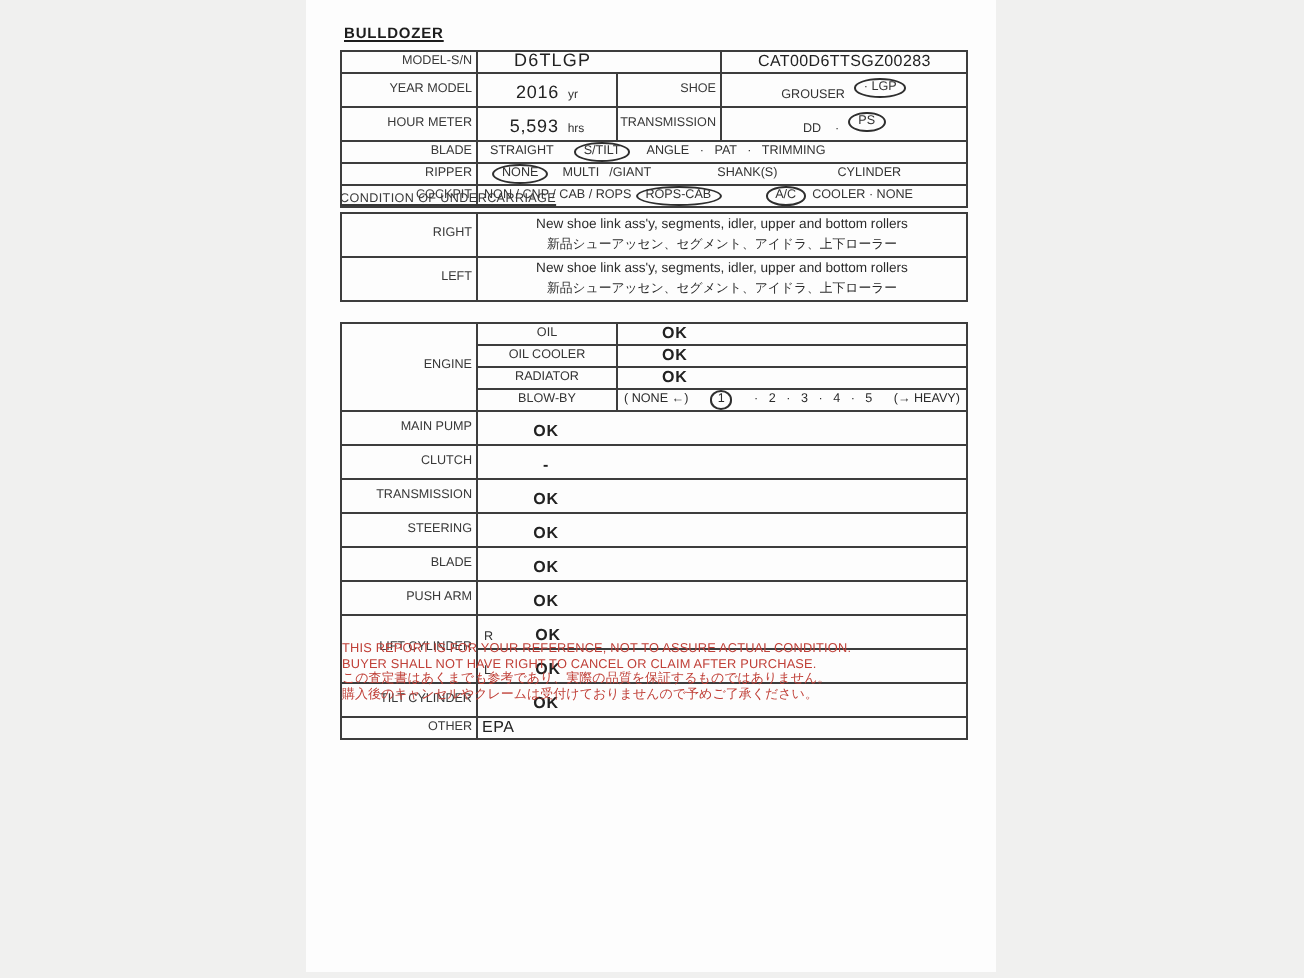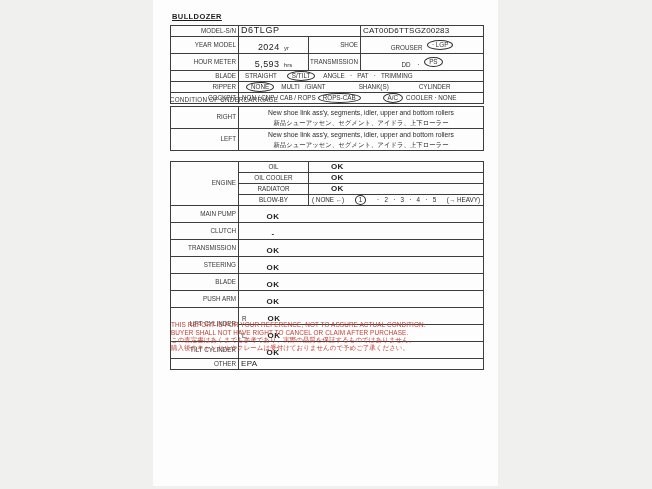--- a/index.html
+++ b/index.html
@@ -8,21 +8,21 @@
   .page { position:absolute; left:153px; top:0; width:345px; height:486px; background:#fdfdfd; }
 
   .doc-title { position:absolute; left:19px; top:12px; font-size:7.5px; font-weight:bold;
                letter-spacing:.4px; color:#1d1d1d; text-decoration:underline;text-align:right; }
 
   table { border-collapse:collapse; table-layout:fixed; }
   td { border:1px solid #3d3d3d; vertical-align:middle; overflow:hidden; white-space:nowrap;
        color:#2b2b2b; line-height:1; }
 
   .lbl { font-size:6.3px; text-align:right; padding-right:2px; color:#383838; }
-  .valbig { font-size:9px; letter-spacing:.6px; padding-left:2px; color:#222; }
+  .valbig { font-size:9px; letter-spacing:.6px; padding-left:18px; color:#222; }
   .num { font-size:9px; letter-spacing:.4px; color:#222; }
   .unit { font-size:6px; color:#333; }
   .small { font-size:6.3px; color:#333; }
   .ctr { text-align:center; }
 
   .spec-table { position:absolute; left:17px; top:25px; width:313px; }
   .spec-table tr { height:10.7px; }
 
   .circ { display:inline-block; border:1px solid #2e2e2e; border-radius:50%;
           padding:0 4px; line-height:8px; height:10px; vertical-align:middle; }
@@ -70,21 +70,21 @@
         </colgroup>
       <tbody>
           <tr>
         <td class="lbl">MODEL-S/N</td>
         <td class="valbig" colspan="2">D6TLGP</td>
         <td class="valbig" style="font-size:8px;letter-spacing:.2px">CAT00D6TTSGZ00283</td>
       </tr>
       <tr>
         <td class="lbl">YEAR MODEL</td>
         <td class="ctr">
-          <span class="num">2024</span>
+          <span class="num">2016</span>
           <span class="unit">yr</span>
         </td>
         <td class="lbl">SHOE</td>
         <td class="ctr">
           <span class="small">GROUSER</span>
           <span class="circ small">·  LGP</span>
         </td>
       </tr>
       <tr>
         <td class="lbl">HOUR METER</td>

